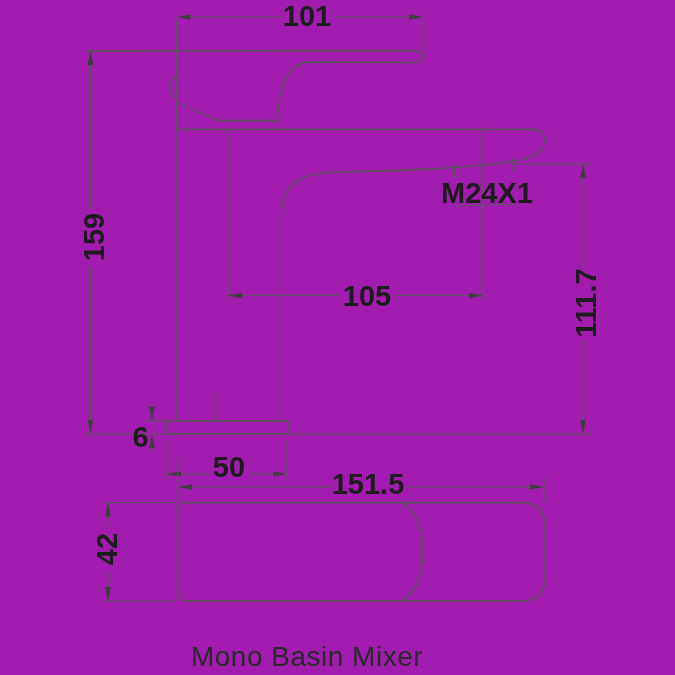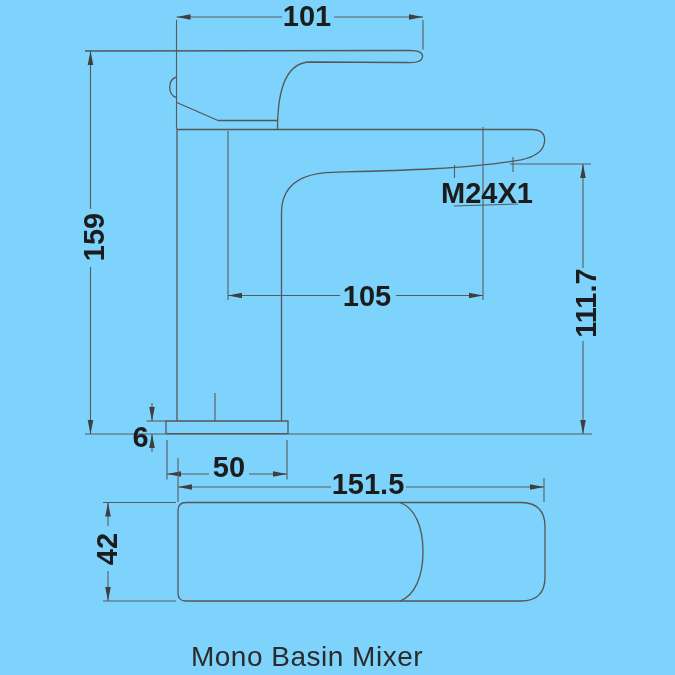--- a/index.html
+++ b/index.html
@@ -4,21 +4,21 @@
 <style>
   html, body {
     margin: 0;
     padding: 0;
     background: #ffffff;
   }
   .page {
     position: relative;
     width: 675px;
     height: 675px;
-    background: #7dd3fc;
+    background: #a21caf;
     overflow: hidden;
     font-family: "Liberation Sans", sans-serif;
   }
   svg { display: block; }
   .outline {
     fill: none;
     stroke: #565656;
     stroke-width: 1.3;
     stroke-linejoin: round;
     stroke-linecap: butt;

